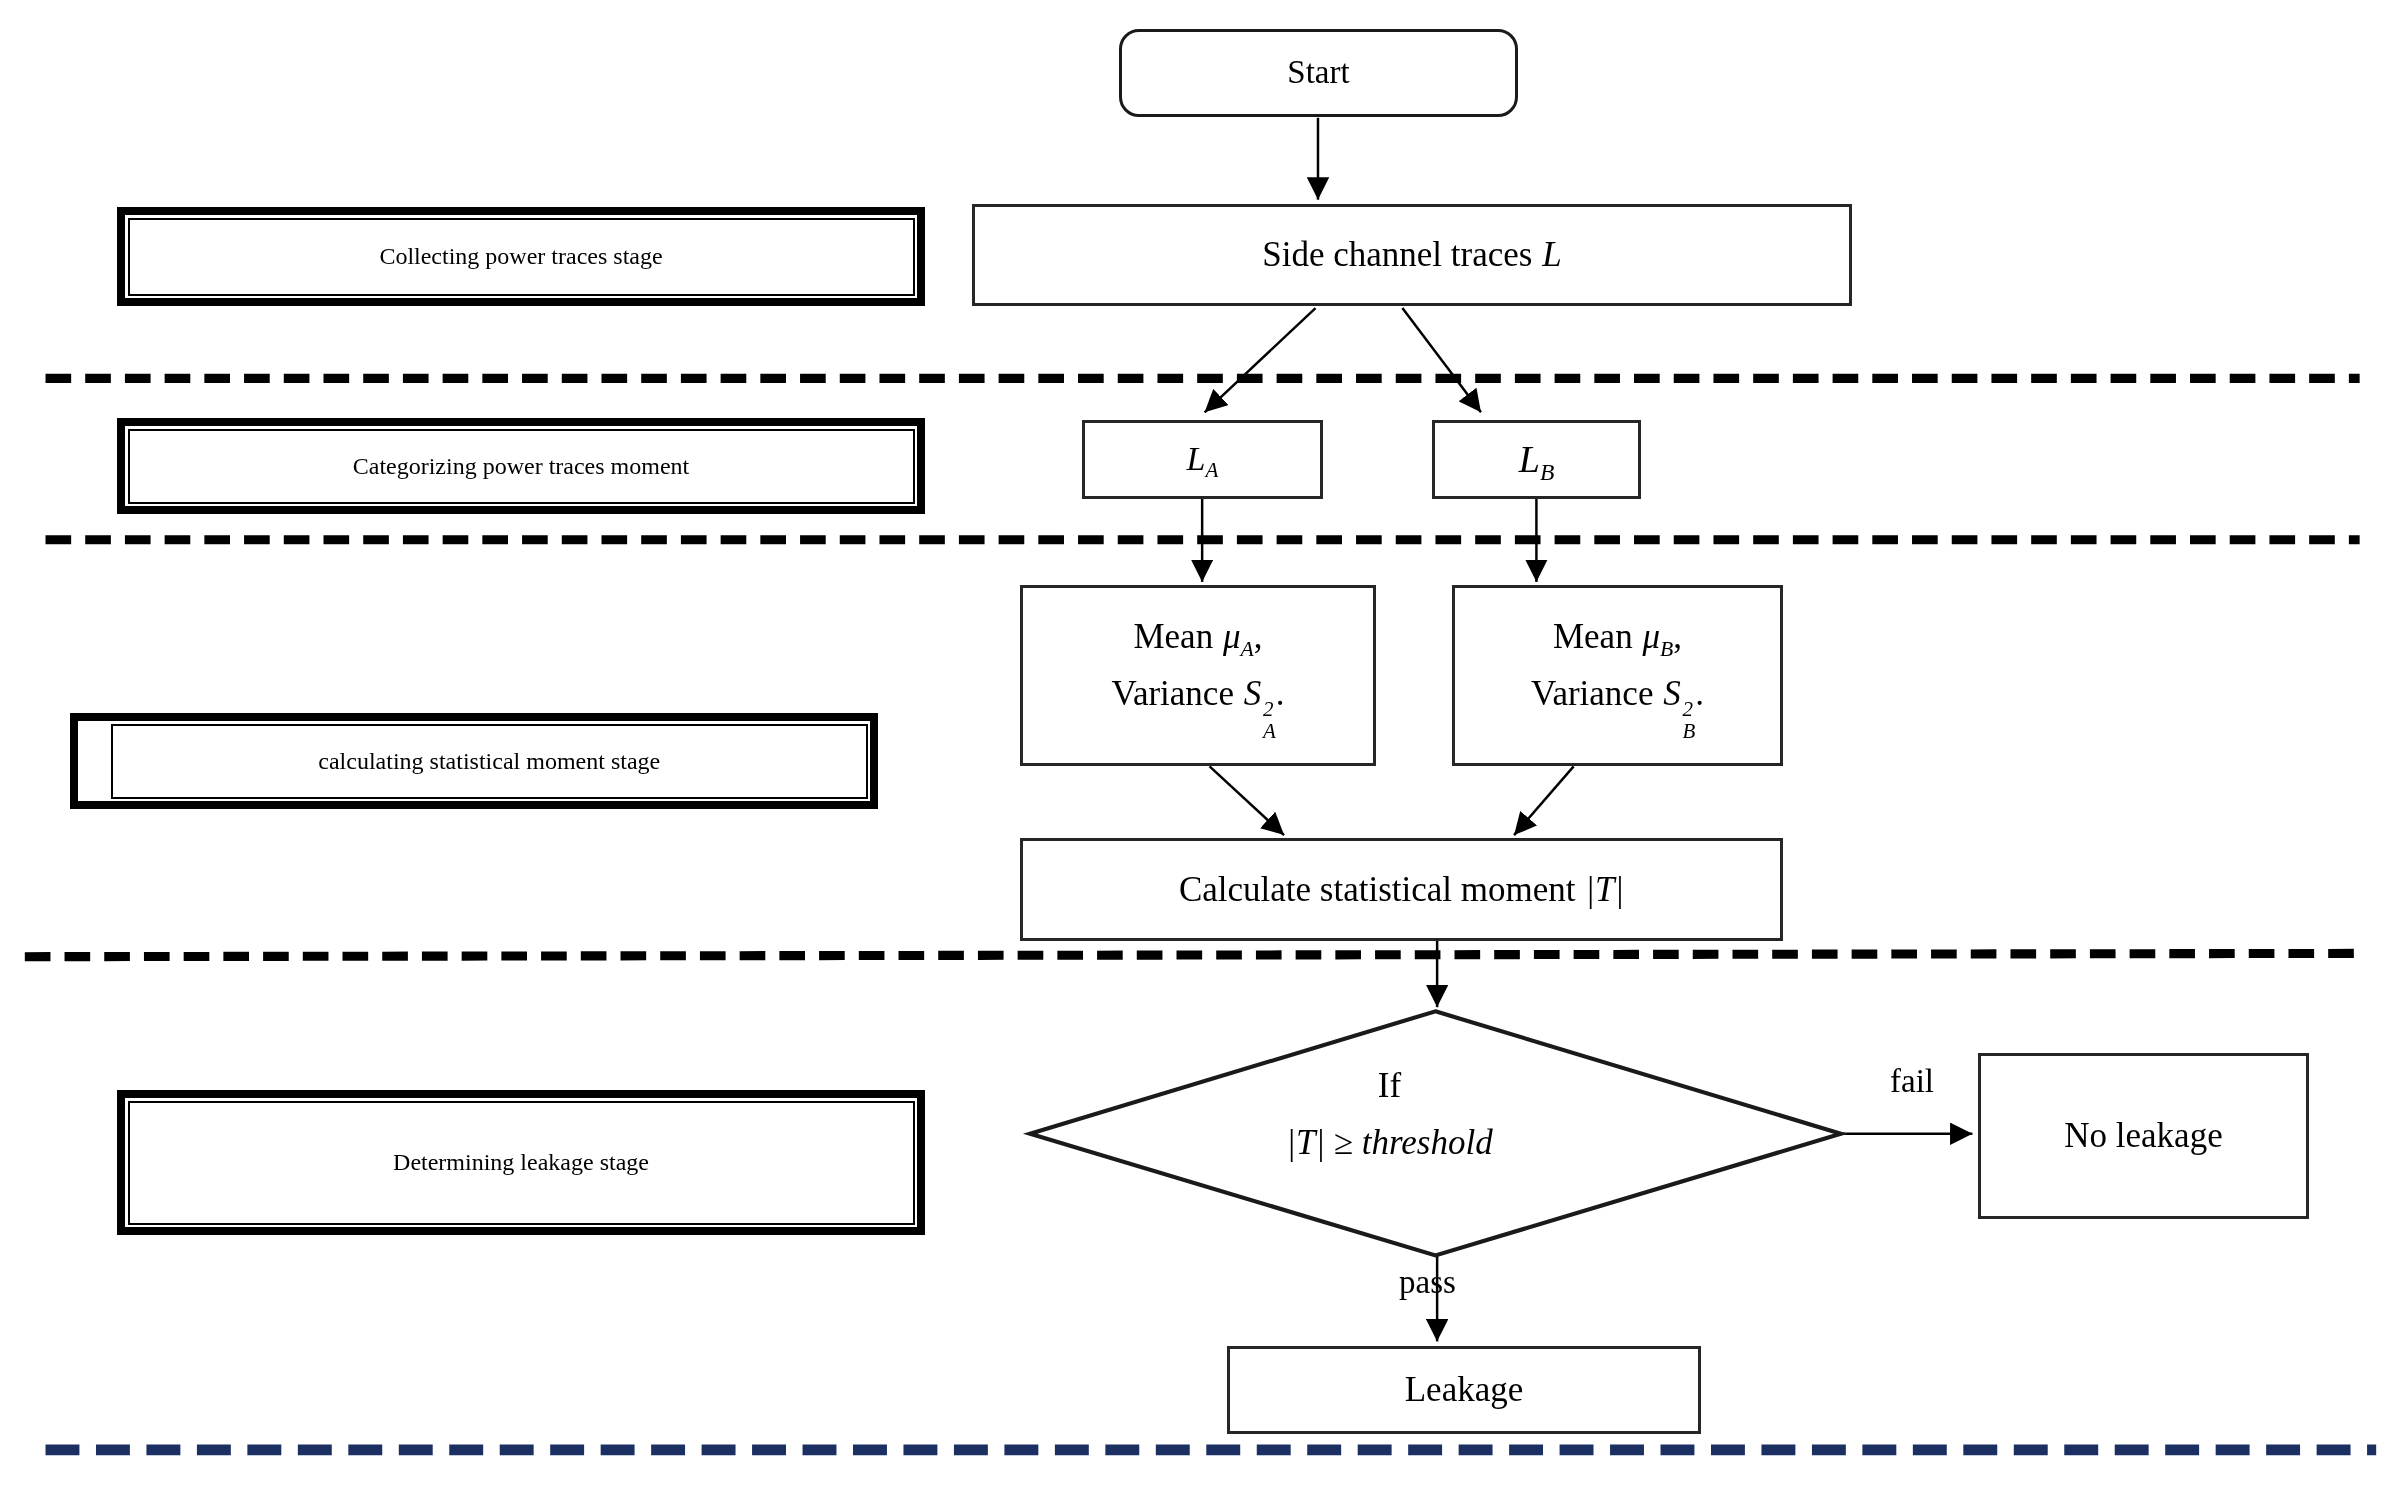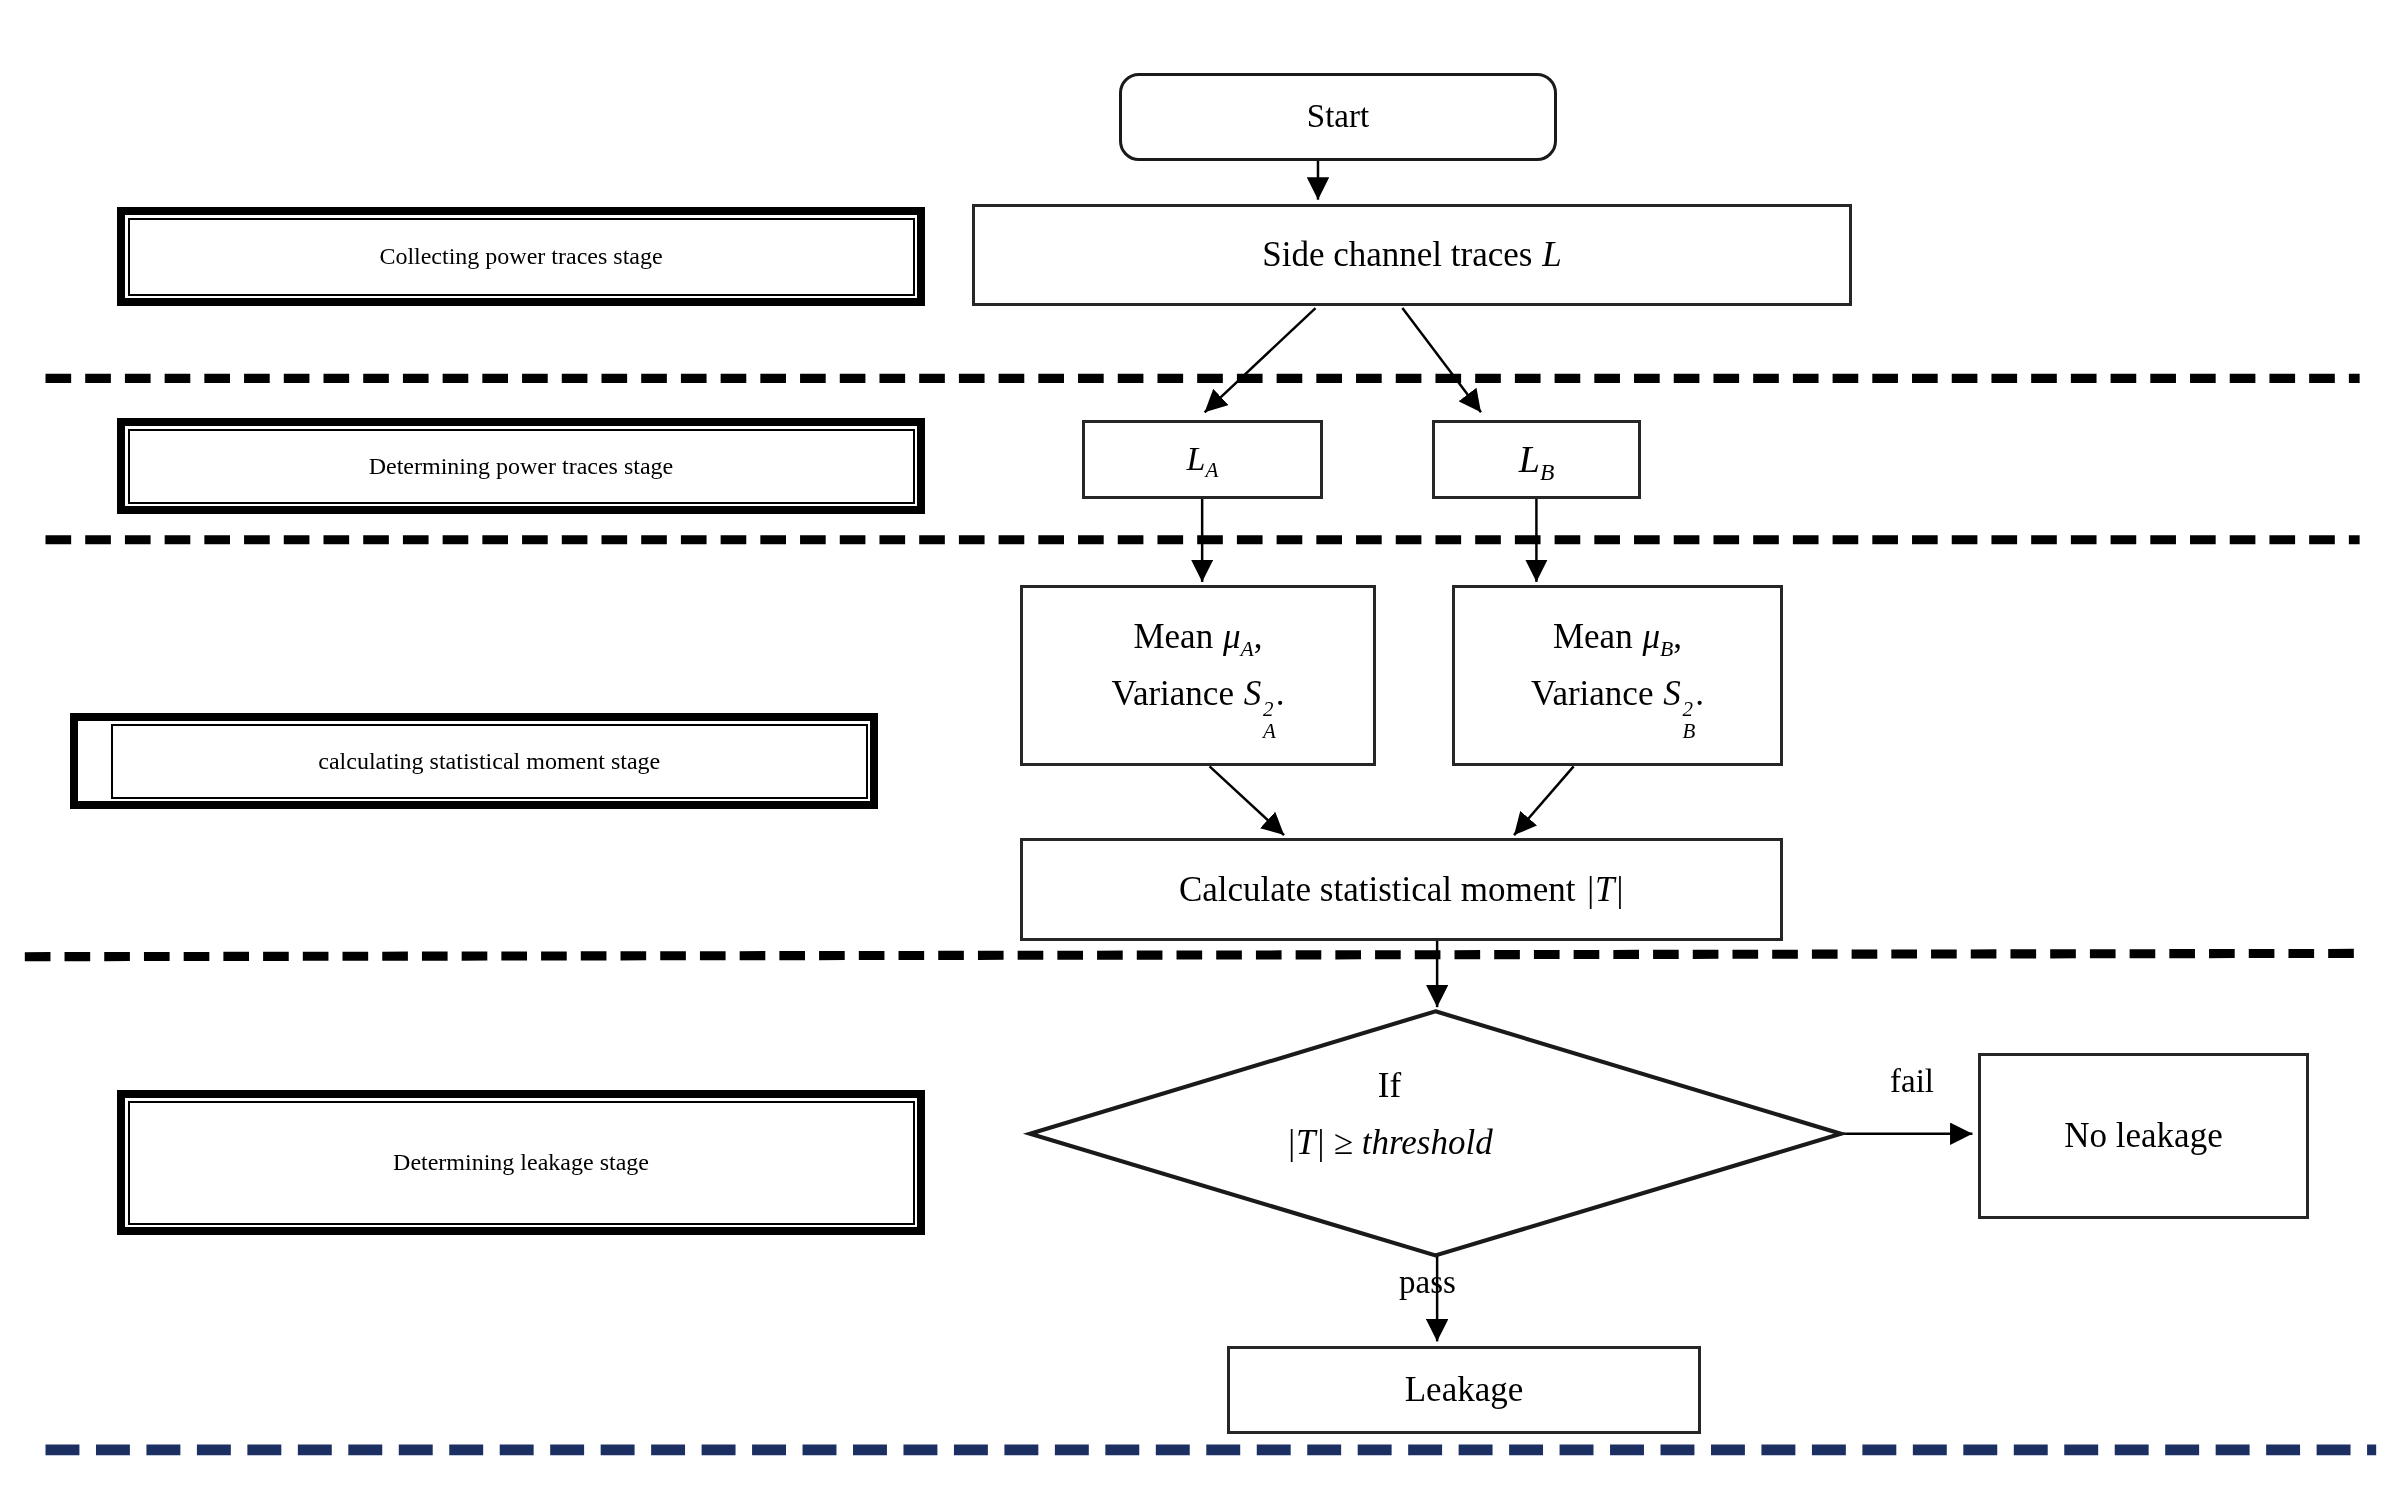--- a/index.html
+++ b/index.html
@@ -67,30 +67,30 @@
     <line x1="1737" y1="1517" x2="1737" y2="1621" stroke="#000" stroke-width="3" marker-end="url(#arr)"></line>
     <line x1="2225" y1="1370" x2="2384" y2="1370" stroke="#000" stroke-width="3" marker-end="url(#arr)"></line>
 
     <polygon points="1735,1222 2225,1370 1735,1517 1245,1370" fill="#ffffff" stroke="#1a1a1a" stroke-width="5"></polygon>
   </svg>
 
   <div class="stage" style="left:117px;top:207px;width:808px;height:99px;">
     <div class="stage-inner">Collecting power traces stage</div>
   </div>
   <div class="stage" style="left:117px;top:418px;width:808px;height:96px;">
-    <div class="stage-inner">Determining power traces stage</div>
+    <div class="stage-inner">Categorizing power traces moment</div>
   </div>
   <div class="stage" style="left:70px;top:713px;width:808px;height:96px;padding-left:33px;">
     <div class="stage-inner">calculating statistical moment stage</div>
   </div>
   <div class="stage" style="left:117px;top:1090px;width:808px;height:145px;">
     <div class="stage-inner">Determining leakage stage</div>
   </div>
 
-  <div class="node rounded" style="left:1119px;top:29px;width:438px;height:88px;margin-top:44px;">
+  <div class="node rounded" style="left:1119px;top:29px;width:399px;height:88px;">
     <span>Start</span>
   </div>
 
   <div class="node" style="left:972px;top:204px;width:880px;height:102px;">
     <span>Side channel traces</span>
       <i class="mv">L</i>
   </div>
 
   <div class="node" style="left:1082px;top:420px;width:241px;height:79px;font-size:34px;">
     <span><i>L</i><sub class="msub"><i>A</i></sub></span>

